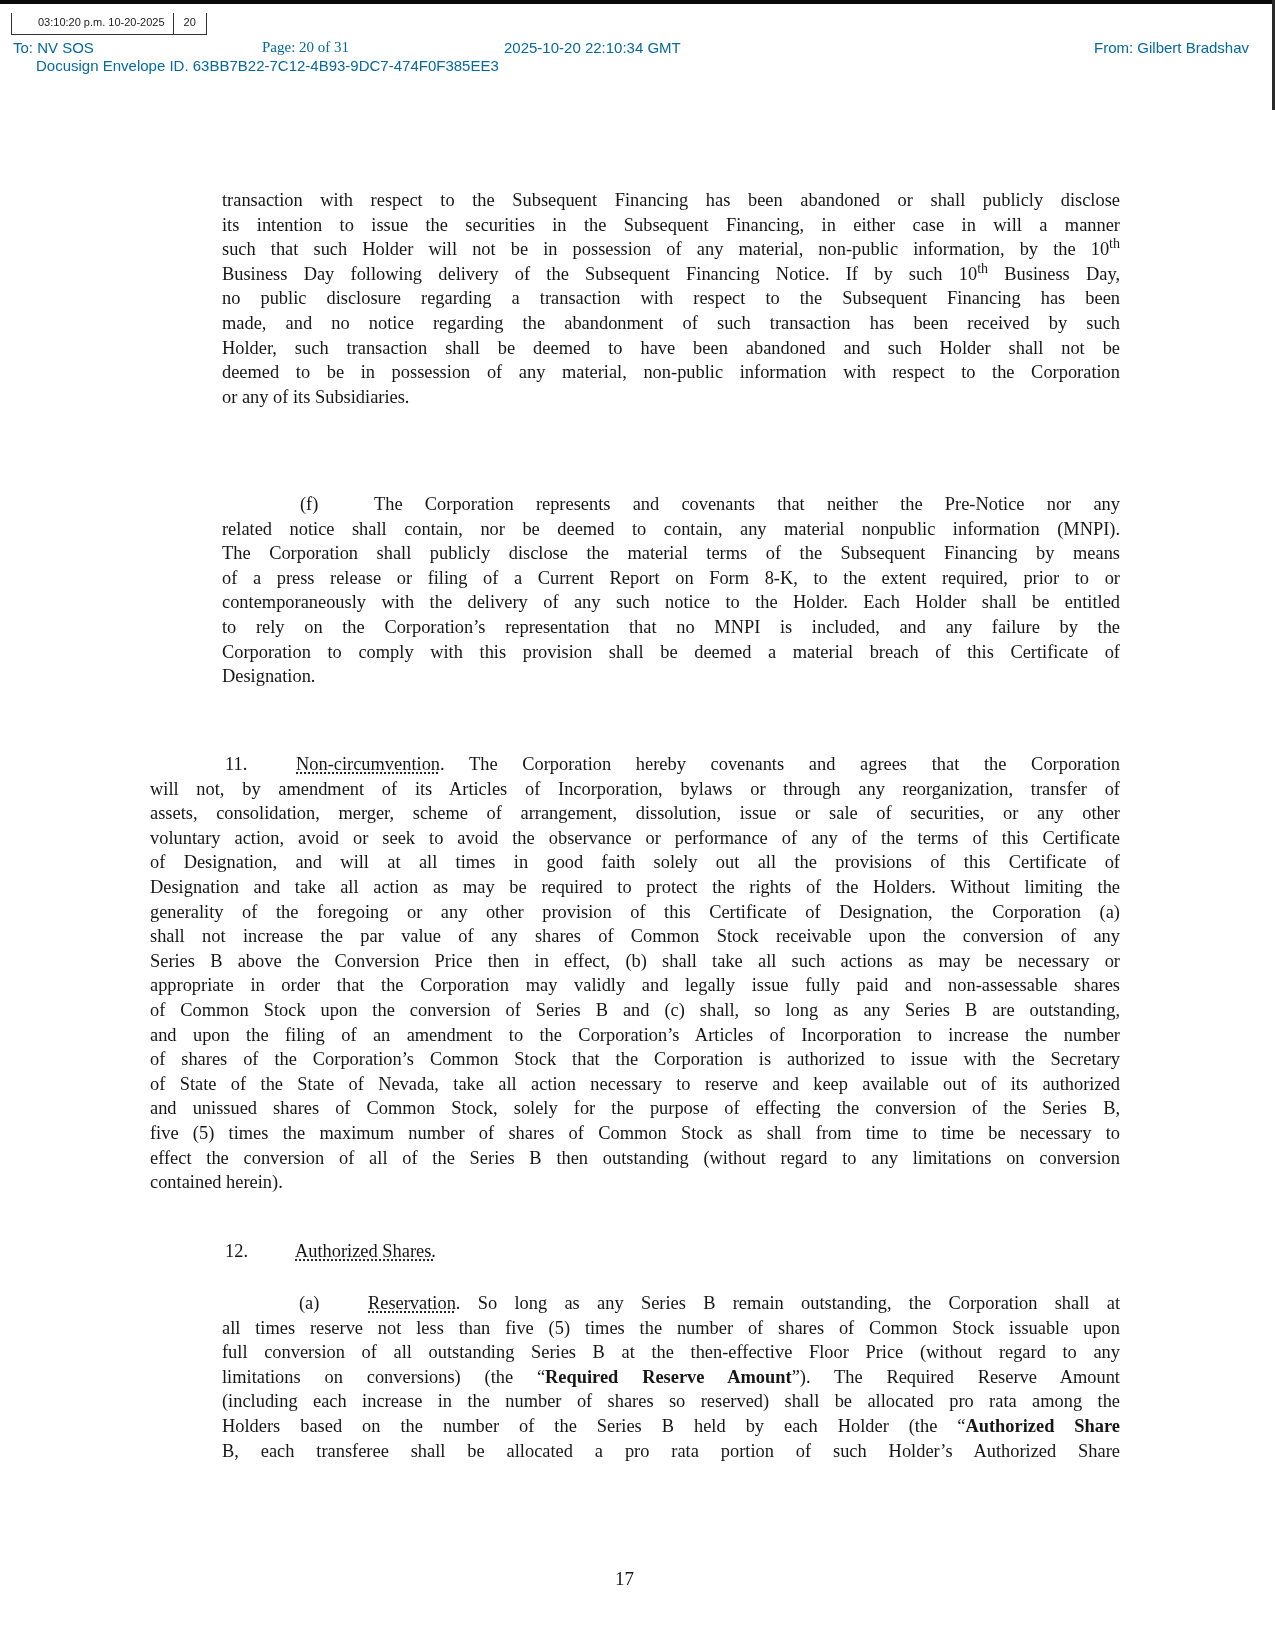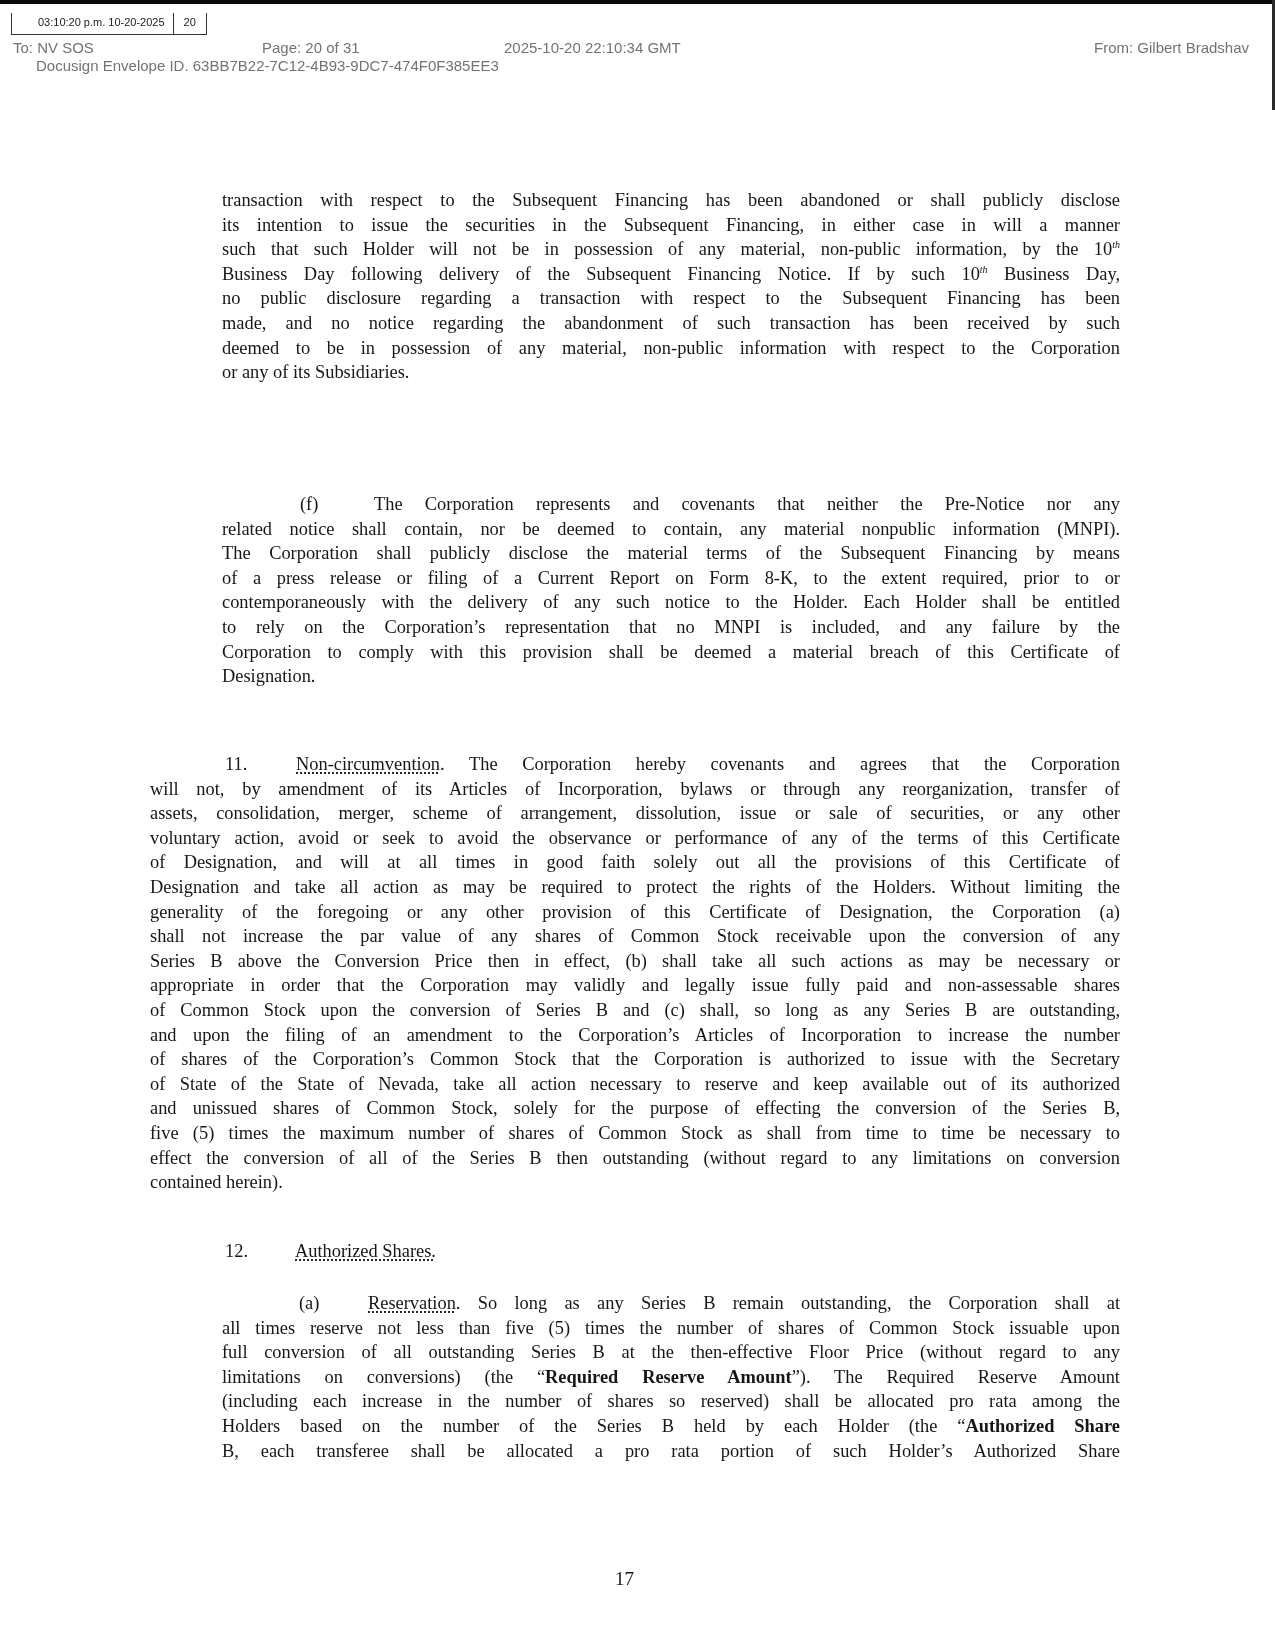--- a/index.html
+++ b/index.html
@@ -9,59 +9,60 @@
   }
   .top-rule { position: absolute; left: 0; top: 0; width: 1275px; height: 4px; background: #0a0a0a; }
   .right-edge { position: absolute; right: 0; top: 0; width: 3px; height: 110px; background: #2a2a2a; }
   .fax-stamp {
     position: absolute; left: 11px; top: 13px; height: 21px; display: flex;
     border: 1px solid #333; border-top: none;
     font-family: "Liberation Sans", sans-serif; font-size: 11px; color: #222;
   }
   .fax-stamp .cell { padding: 3px 8px 0 26px; }
   .fax-stamp .cell2 { border-left: 1px solid #333; padding: 3px 10px 0 10px; text-align: right; }
-  .fax-header { position: absolute; font-family: "Liberation Sans", sans-serif; font-size: 15px; color: #737373; white-space: nowrap; }
+  .fax-header { position: absolute; font-family: "Liberation Sans", sans-serif; font-size: 15px; color: #0369a1; white-space: nowrap; }
   .doc {
     font-family: "Liberation Serif", serif; font-size: 18.4px; color: #161616;
   }
   .para { position: absolute; line-height: 24.6px; white-space: nowrap; }
   .line { display: block; text-align: justify; text-align-last: justify; }
   .line.last { text-align-last: left; }
   .tab { display: inline-block; }
   .u { text-decoration: underline; text-decoration-style: dotted; text-underline-offset: 3px; }
   .b { font-weight: bold; }
-  sup { font-size: 10px; vertical-align: 7px; line-height: 0; font-style: italic; }
+  sup { font-size: 14px; vertical-align: 7px; line-height: 0; }
   .page-num { position: absolute; left: 615px; top: 1568px; font-family: "Liberation Serif", serif; font-size: 19px; }
 </style>
 </head>
 <body>
 
 <div class="top-rule"></div>
 <div class="right-edge"></div>
 
 <div class="fax-stamp">
   <span class="cell">03:10:20 p.m. 10-20-2025</span>
   <span class="cell2">20</span>
 </div>
 
 <div class="fax-header" style="left:13px; top:39px;">To: NV SOS</div>
-<div class="fax-header" style="left:262px; top:39px;">Page: 20 of 31</div>
+<div class="fax-header" style="left:262px; top:39px;font-family:Liberation Serif, serif;">Page: 20 of 31</div>
 <div class="fax-header" style="left:504px; top:39px;">2025-10-20 22:10:34 GMT</div>
 <div class="fax-header" style="left:1094px; top:39px;">From: Gilbert Bradshav</div>
 <div class="fax-header" style="left:36px; top:57px;">Docusign Envelope ID. 63BB7B22-7C12-4B93-9DC7-474F0F385EE3</div>
 
 <div class="doc">
 
   <div class="para" style="left:222px; top:188px; width:898px;">
     <span class="line">transaction with respect to the Subsequent Financing has been abandoned or shall publicly disclose</span>
     <span class="line">its intention to issue the securities in the Subsequent Financing, in either case in will a manner</span>
     <span class="line"><span>such that such Holder will not be in possession of any material, non-public information, by the 10</span><sup>th</sup></span>
     <span class="line"><span>Business Day following delivery of the Subsequent Financing Notice. If by such 10</span><sup>th</sup><span> Business Day,</span></span>
     <span class="line">no public disclosure regarding a transaction with respect to the Subsequent Financing has been</span>
     <span class="line">made, and no notice regarding the abandonment of such transaction has been received by such</span>
+    <span class="line">Holder, such transaction shall be deemed to have been abandoned and such Holder shall not be</span>
     <span class="line">deemed to be in possession of any material, non-public information with respect to the Corporation</span>
     <span class="line last">or any of its Subsidiaries.</span>
   </div>
 
   <div class="para" style="left:222px; top:492px; width:898px;">
     <span class="line"><span class="tab" style="width:78px;"></span><span class="tab" style="width:74px;">(f)</span><span>The Corporation represents and covenants that neither the Pre-Notice nor any</span></span>
     <span class="line">related notice shall contain, nor be deemed to contain, any material nonpublic information (MNPI).</span>
     <span class="line">The Corporation shall publicly disclose the material terms of the Subsequent Financing by means</span>
     <span class="line">of a press release or filing of a Current Report on Form 8-K, to the extent required, prior to or</span>
     <span class="line">contemporaneously with the delivery of any such notice to the Holder. Each Holder shall be entitled</span>

